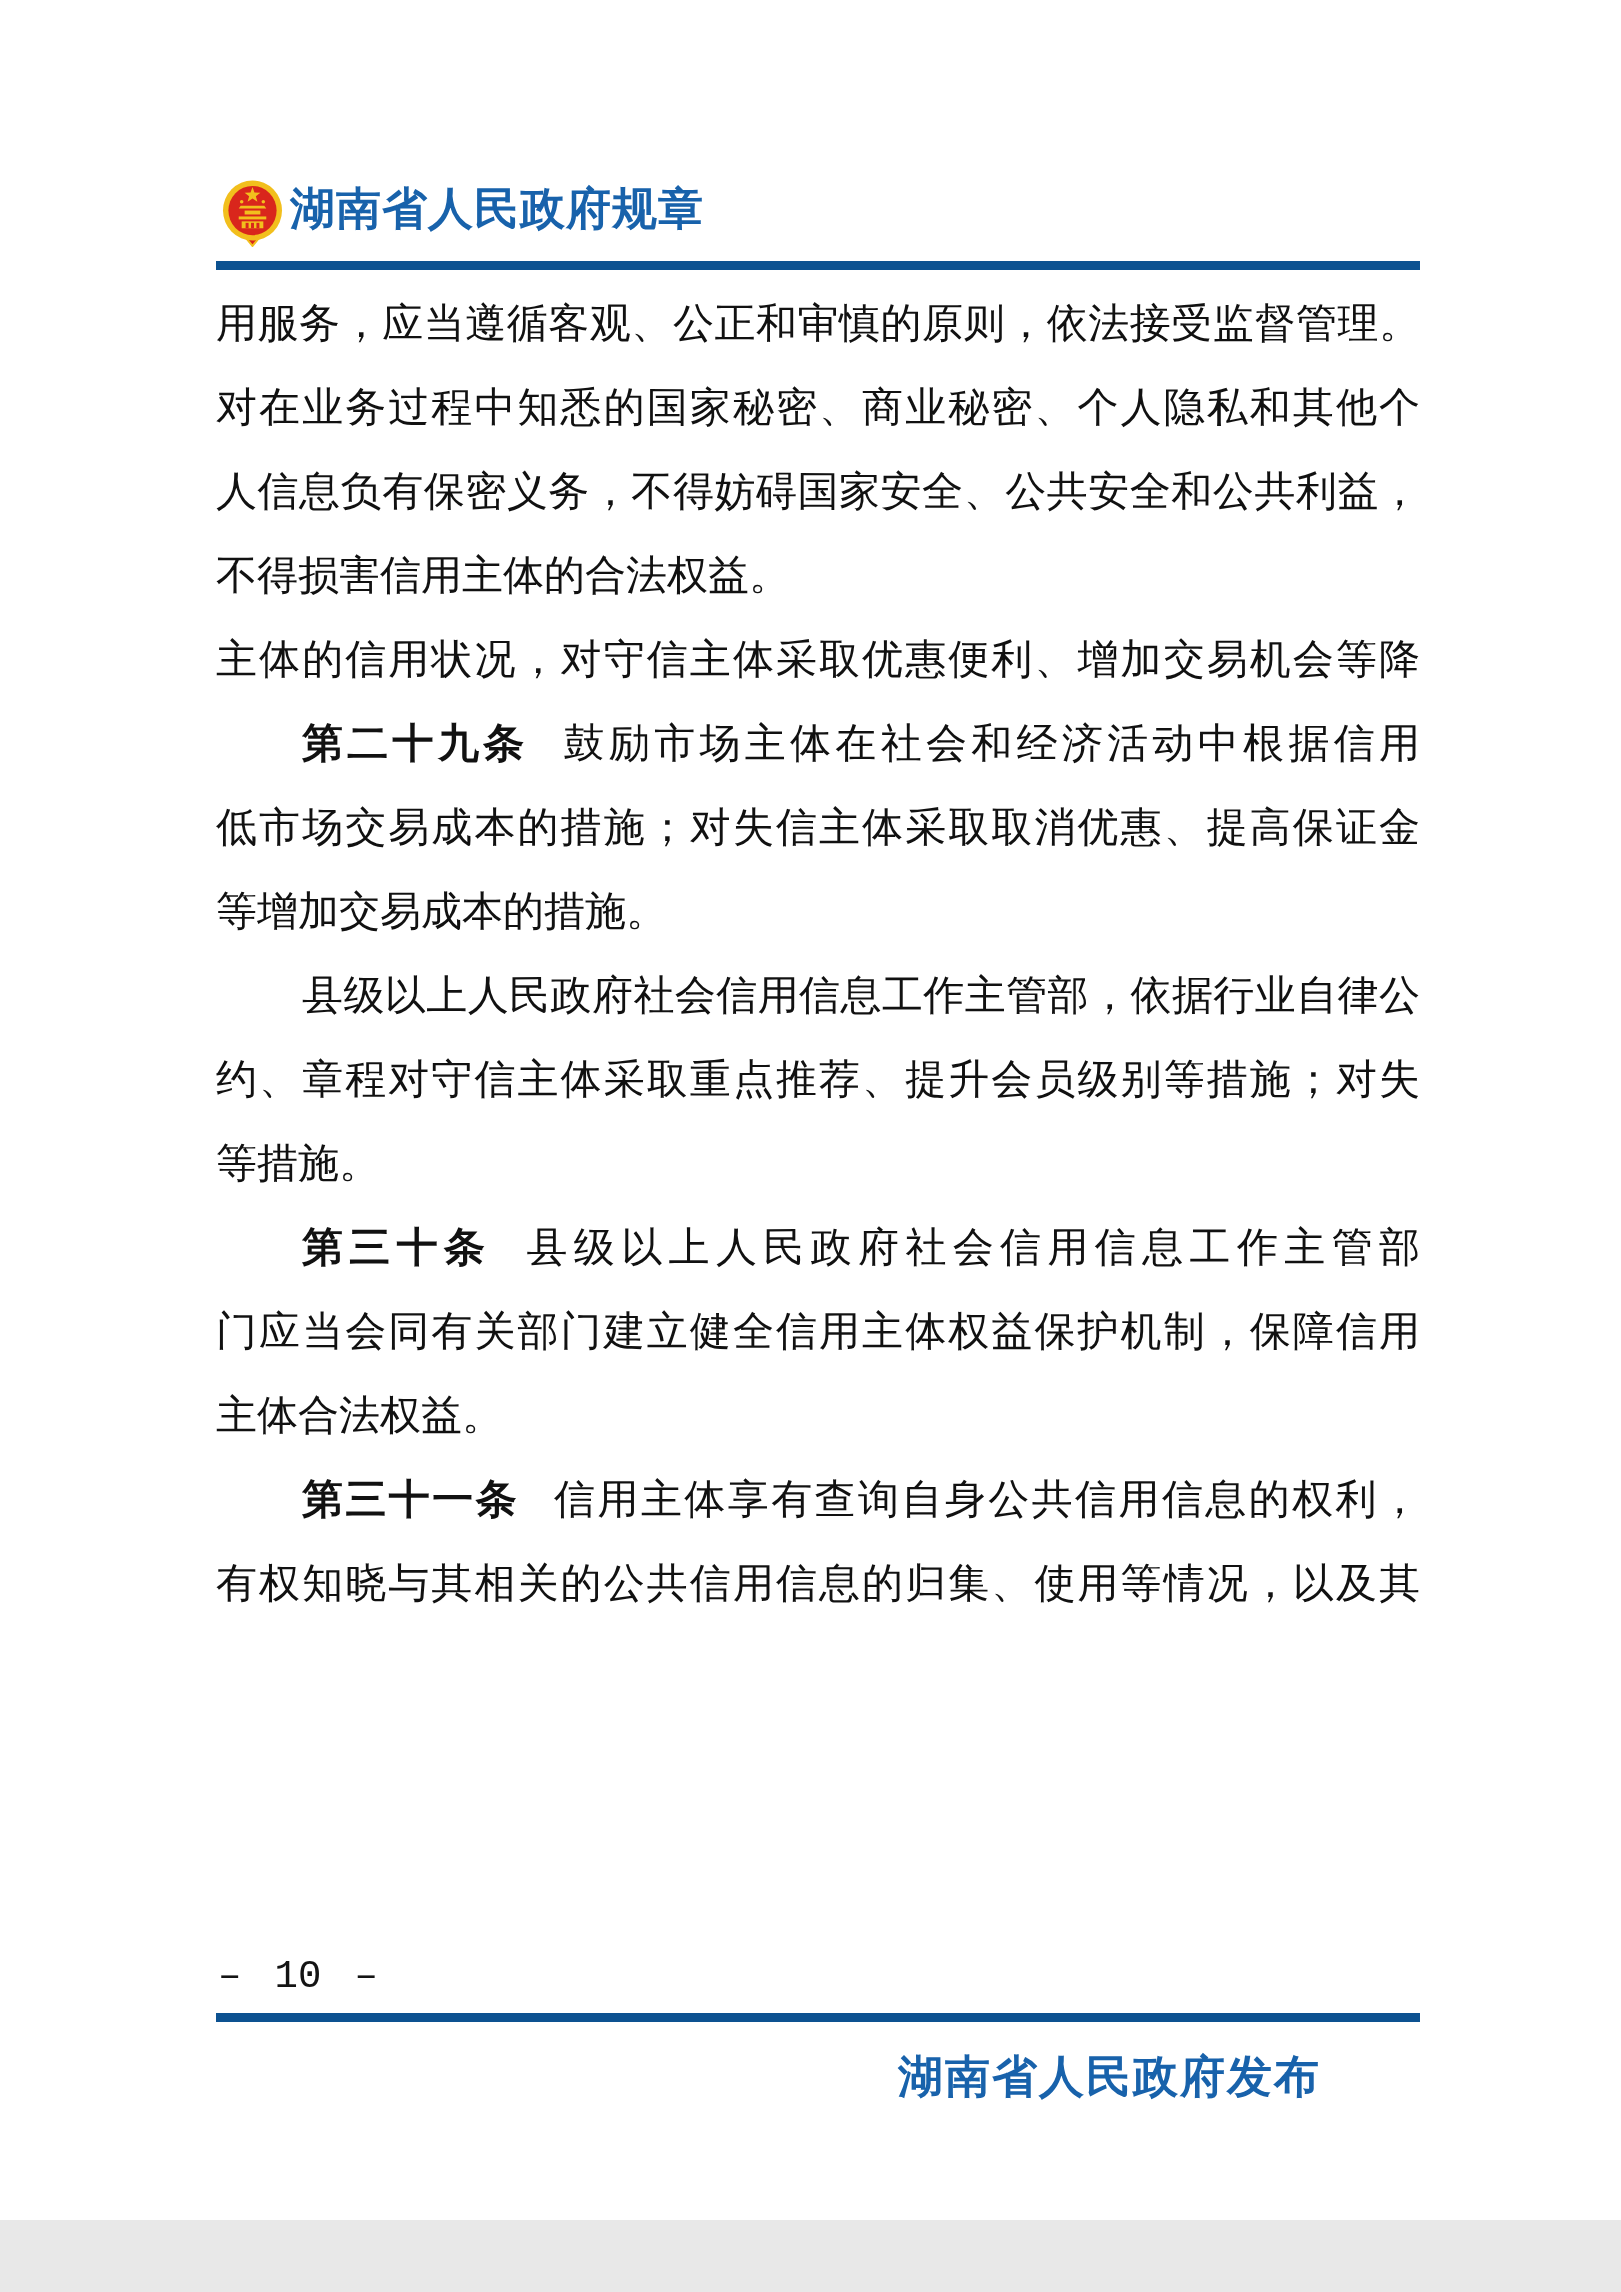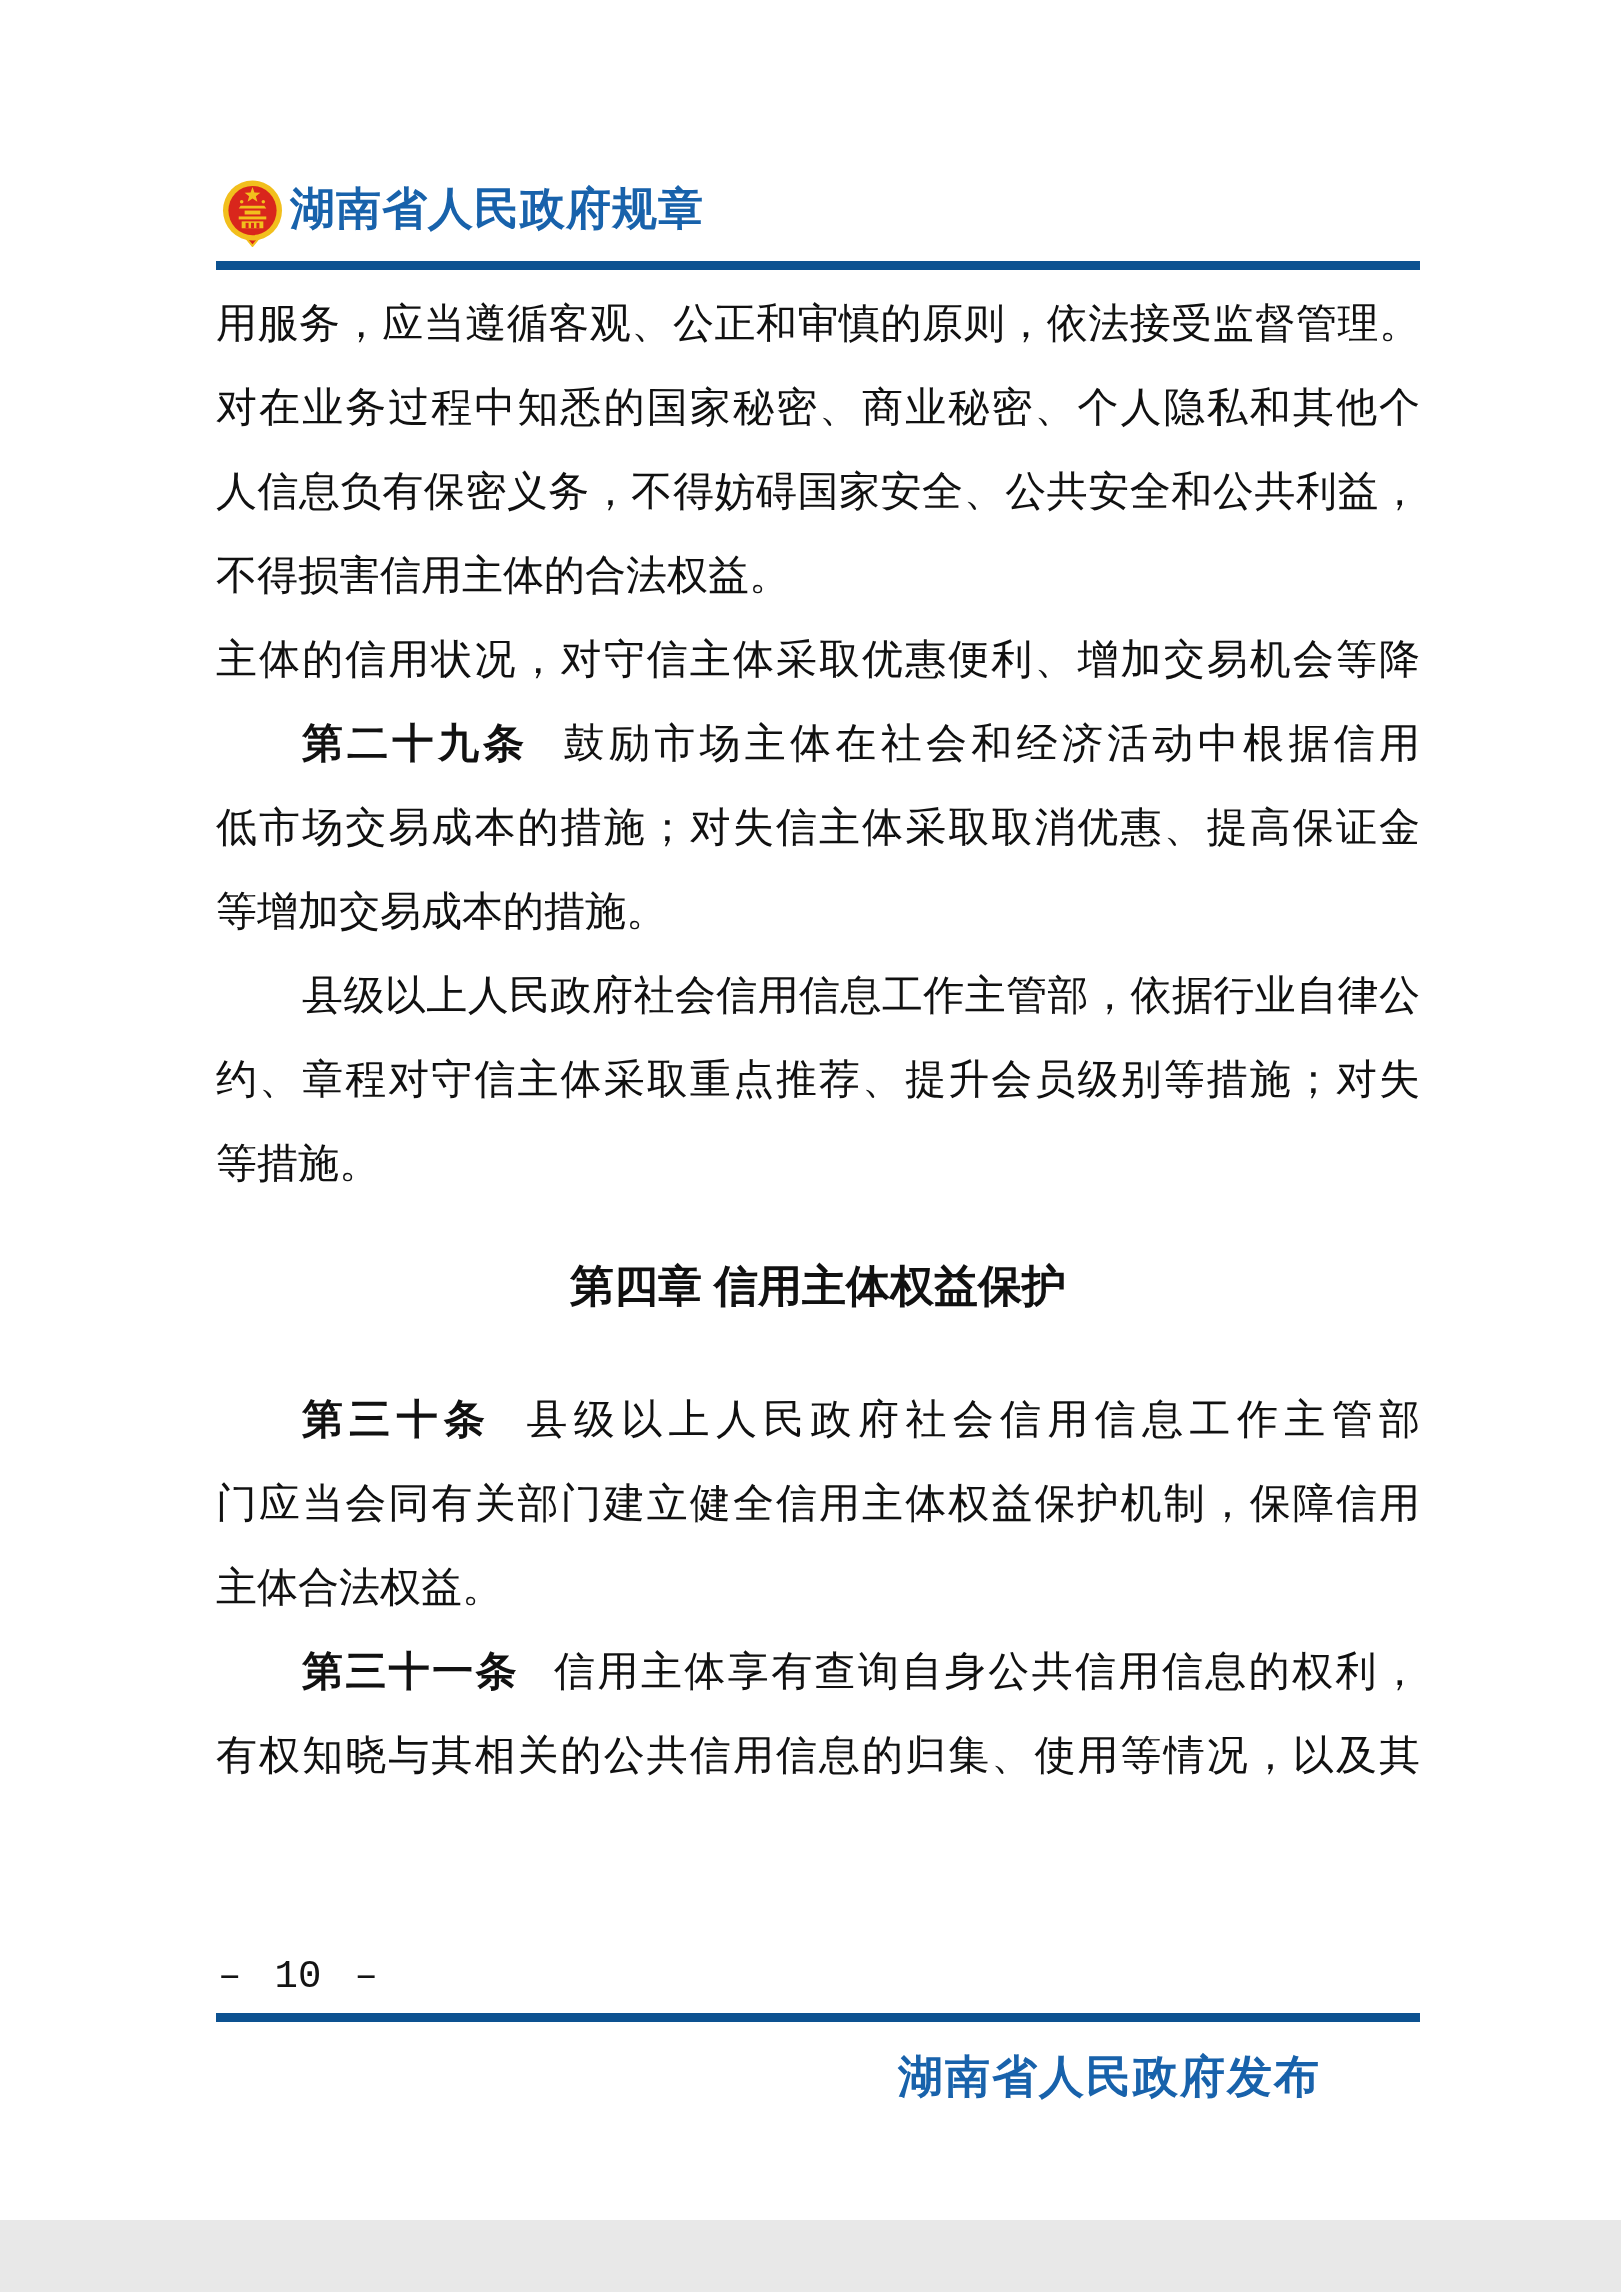--- a/index.html
+++ b/index.html
@@ -115,21 +115,20 @@
       <div class="line fill"><span>对在业务过程中知悉的国家秘密、商业秘密、个人隐私和其他个</span></div>
       <div class="line fill"><span>人信息负有保密义务，不得妨碍国家安全、公共安全和公共利益，</span></div>
       <div class="line short"><span>不得损害信用主体的合法权益。</span></div>
       <div class="line fill"><span>主体的信用状况，对守信主体采取优惠便利、增加交易机会等降</span></div>
       <div class="line fill indent"><span class="lead">第二十九条</span><span>鼓励市场主体在社会和经济活动中根据信用</span></div>
       <div class="line fill"><span>低市场交易成本的措施；对失信主体采取取消优惠、提高保证金</span></div>
       <div class="line short"><span>等增加交易成本的措施。</span></div>
       <div class="line fill indent"><span>县级以上人民政府社会信用信息工作主管部，依据行业自律公</span></div>
       <div class="line fill"><span>约、章程对守信主体采取重点推荐、提升会员级别等措施；对失</span></div>
       <div class="line short"><span>等措施。</span></div>
-      <div class="chapter-heading">第四章 信用主体权益保护</div>
       <div class="line fill indent"><span class="lead">第三十条</span><span>县级以上人民政府社会信用信息工作主管部</span></div>
       <div class="line fill"><span>门应当会同有关部门建立健全信用主体权益保护机制，保障信用</span></div>
       <div class="line short"><span>主体合法权益。</span></div>
       <div class="line fill indent"><span class="lead">第三十一条</span><span>信用主体享有查询自身公共信用信息的权利，</span></div>
       <div class="line fill"><span>有权知晓与其相关的公共信用信息的归集、使用等情况，以及其</span></div>
     </main>
 
   <div class="page-number">– 10 –</div>
   <div class="rule rule-bottom"></div>
   <div class="publisher">湖南省人民政府发布</div>

